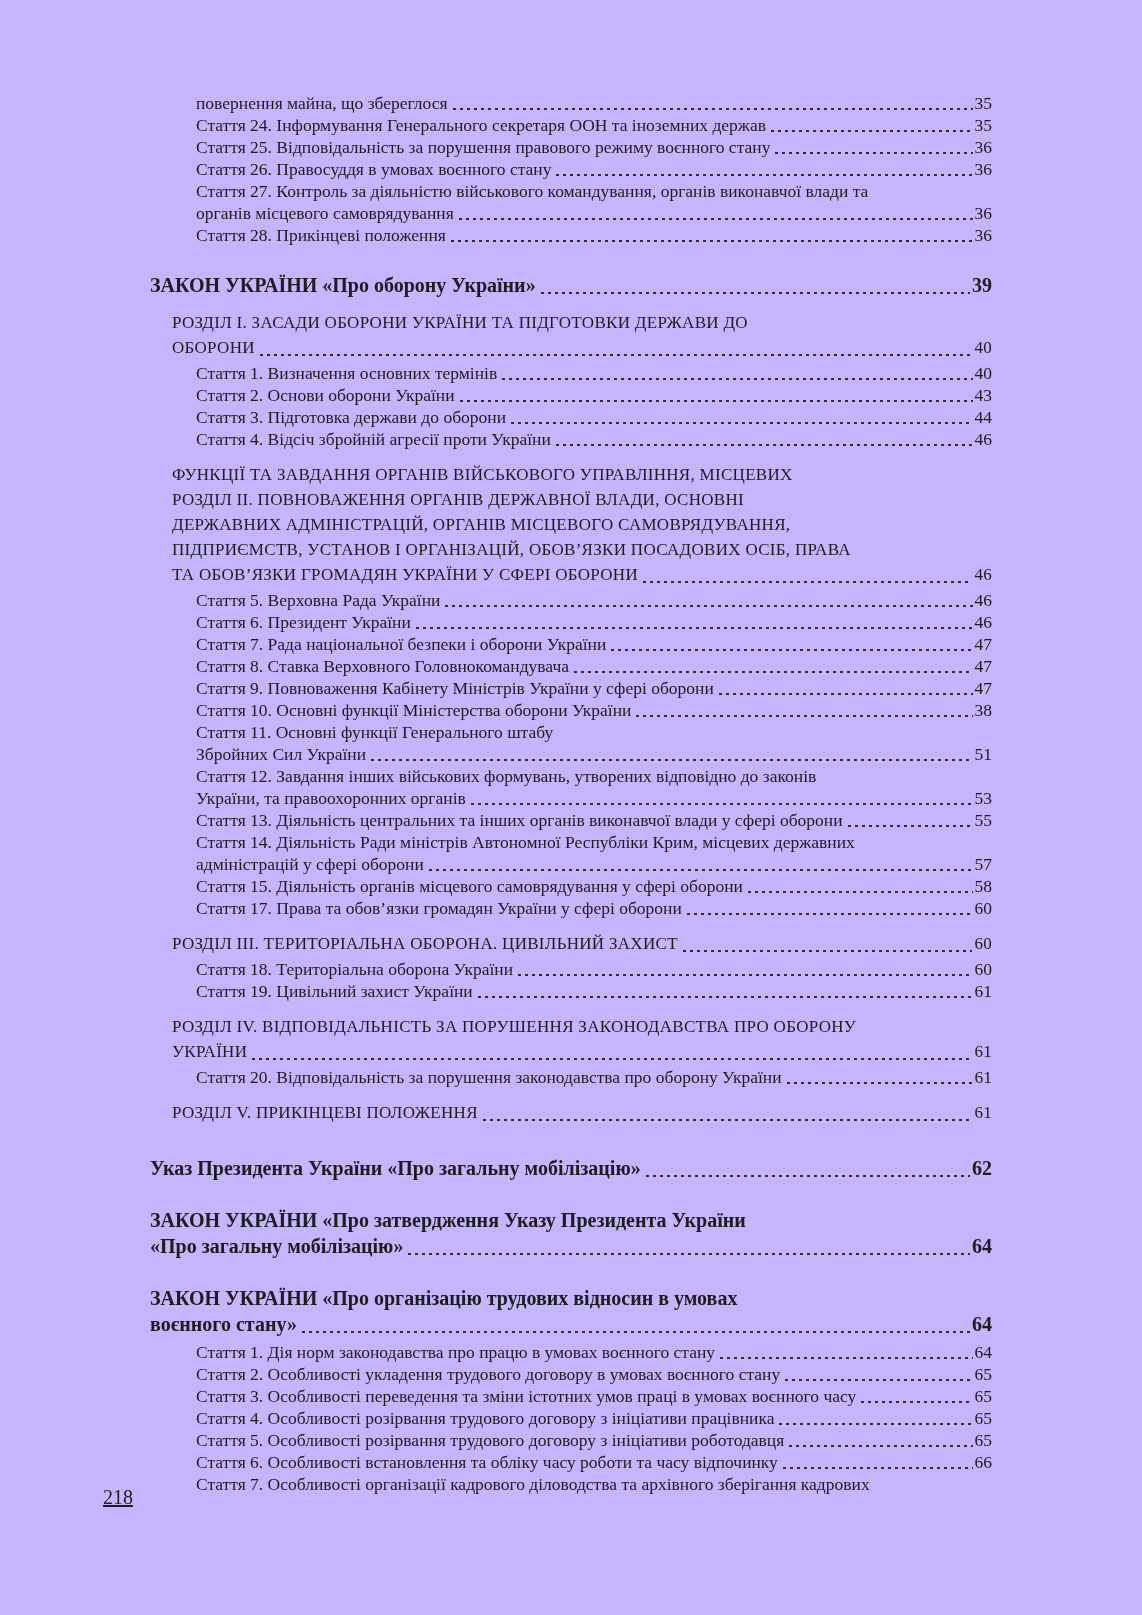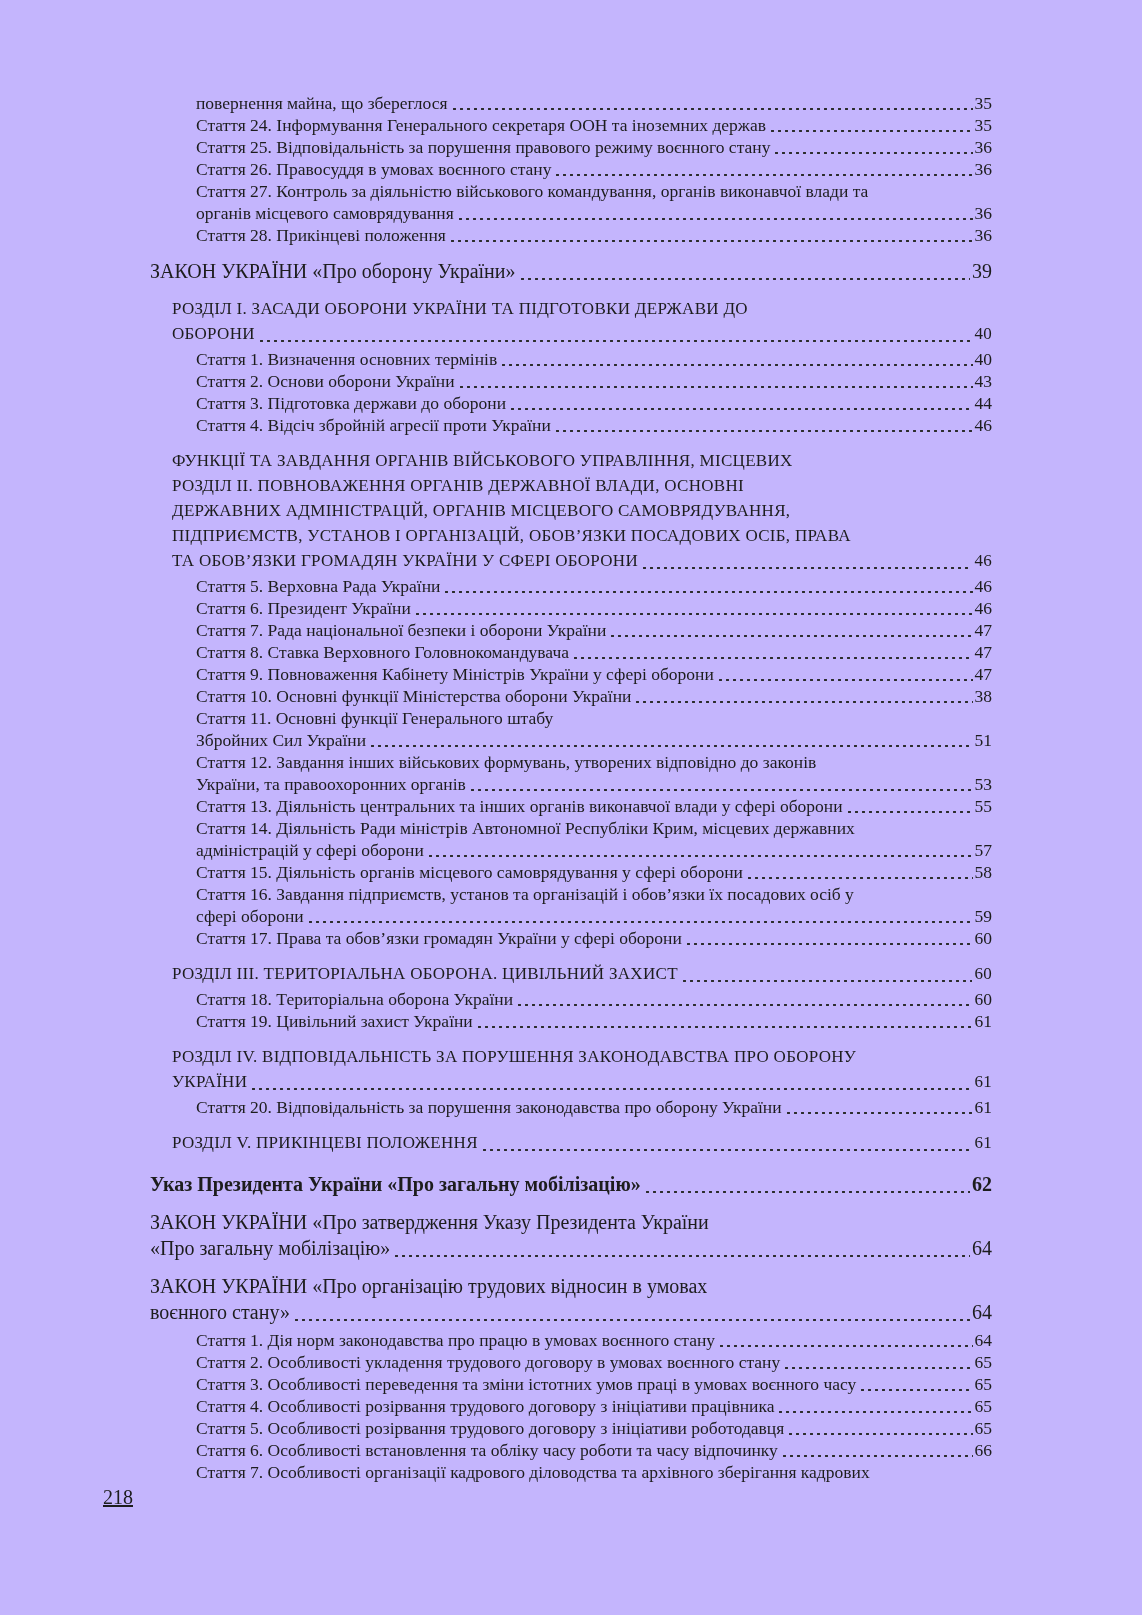--- a/index.html
+++ b/index.html
@@ -9,22 +9,22 @@
     background:#c4b5fd;
     color:#1d1d1d;
     font-family:"Liberation Serif","DejaVu Serif",serif;
     overflow:hidden;
     box-sizing:border-box;
   }
   .content{position:absolute;left:150px;right:150px;top:92px;}
   .entry{margin:0;}
   .entry.article{padding-left:46px;font-size:17.5px;line-height:22px;}
   .entry.section{padding-left:22px;font-size:17px;line-height:25px;letter-spacing:.3px;margin-top:12px;margin-bottom:2px;}
-  .entry.law{padding-left:0;font-size:20px;font-weight:normal;line-height:26px;margin-top:12px;margin-bottom:4px;}
-  .entry.decree{padding-left:0;font-size:20px;font-weight:bold;line-height:26px;margin-top:16px;margin-bottom:4px;}
+  .entry.law{padding-left:0;font-size:20px;font-weight:bold;line-height:26px;margin-top:26px;margin-bottom:4px;}
+  .entry.decree{padding-left:0;font-size:20px;font-weight:bold;line-height:26px;margin-top:30px;margin-bottom:4px;}
   .tline{display:block;}
   .trow{display:flex;align-items:flex-end;}
   .ttext{flex:0 1 auto;}
   .dots{
     flex:1 1 auto;min-width:10px;height:4px;
     margin:0 2px 3px 3px;
     background-image:radial-gradient(circle,#2b2b2b 1.1px,rgba(0,0,0,0) 1.5px);
     background-size:7px 4px;
     background-repeat:repeat-x;
     background-position:0 100%;
@@ -208,28 +208,20 @@
         </div>
       </div>
       <div class="entry article">
         <div class="trow">
           <span class="ttext">Стаття 15. Діяльність органів місцевого самоврядування у сфері оборони</span>
           <span class="dots"></span>
           <span class="pg">58</span>
         </div>
       </div>
       <div class="entry article">
-        <div class="tline">Стаття 16. Завдання підприємств, установ та організацій і обов’язки їх посадових осіб у</div>
-        <div class="trow">
-          <span class="ttext">сфері оборони</span>
-          <span class="dots"></span>
-          <span class="pg">59</span>
-        </div>
-      </div>
-      <div class="entry article">
         <div class="trow">
           <span class="ttext">Стаття 17. Права та обов’язки громадян України у сфері оборони</span>
           <span class="dots"></span>
           <span class="pg">60</span>
         </div>
       </div>
       <div class="entry section">
         <div class="trow">
           <span class="ttext">РОЗДІЛ III. ТЕРИТОРІАЛЬНА ОБОРОНА. ЦИВІЛЬНИЙ ЗАХИСТ</span>
           <span class="dots"></span>

